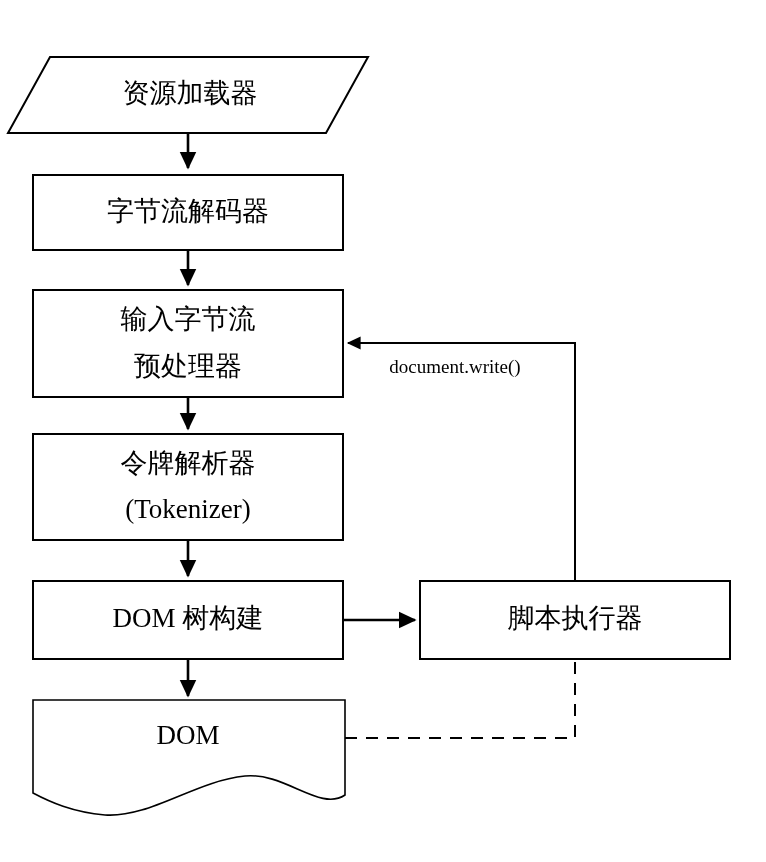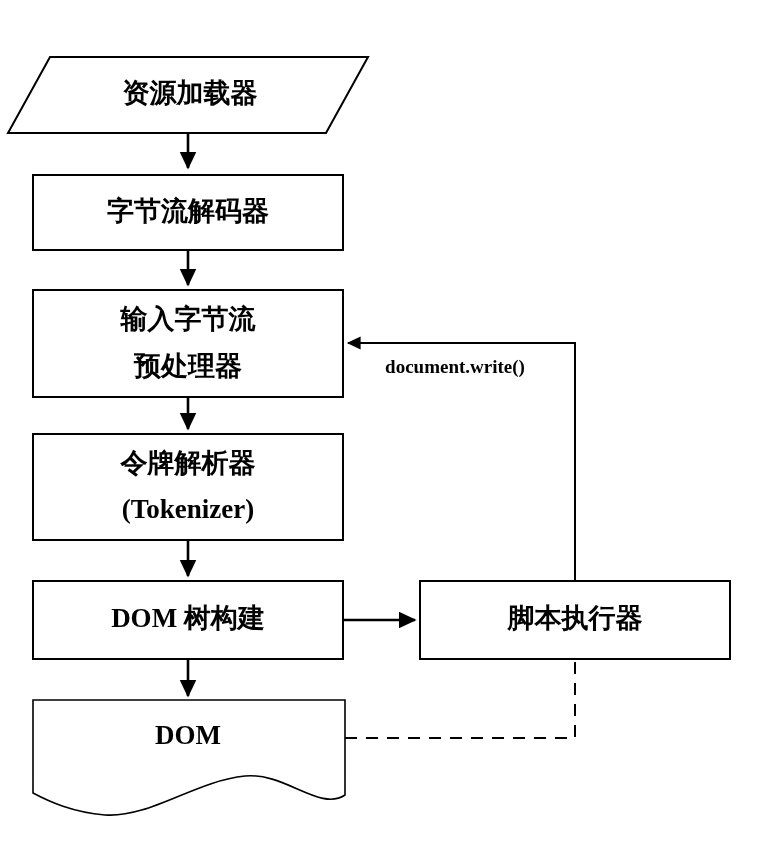--- a/index.html
+++ b/index.html
@@ -7,21 +7,20 @@
     padding: 0;
     background: #ffffff;
   }
   #canvas-wrap {
     position: relative;
     width: 766px;
     height: 862px;
     background: #ffffff;
     overflow: hidden;
     font-family: "Liberation Serif", "DejaVu Serif", serif;
-    font-weight: bold;
   }
   svg#flow {
     position: absolute;
     left: 0;
     top: 0;
     width: 766px;
     height: 862px;
   }
   .node-shape {
     fill: #ffffff;

